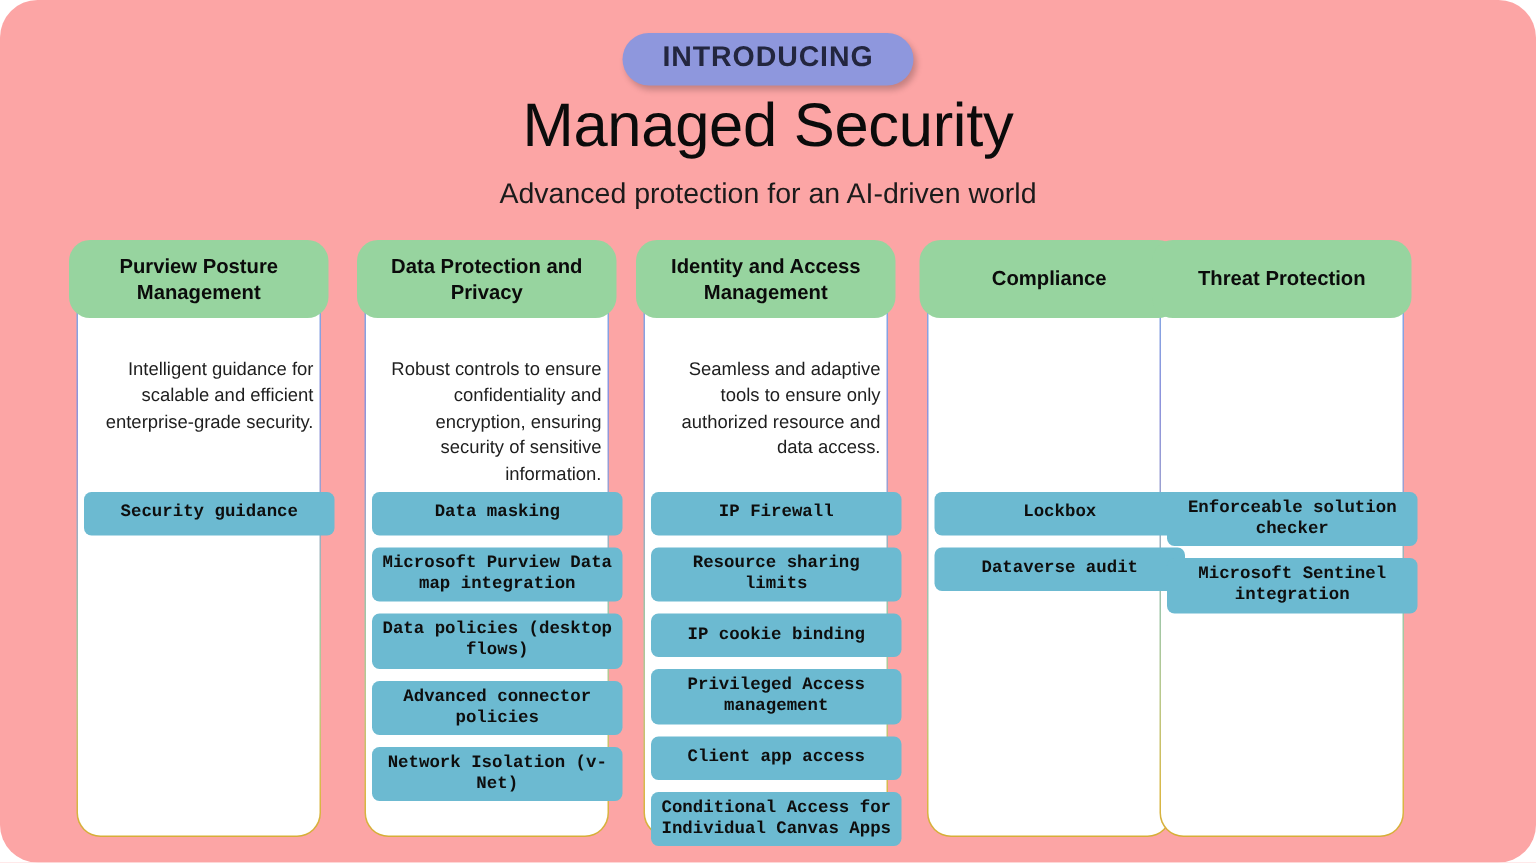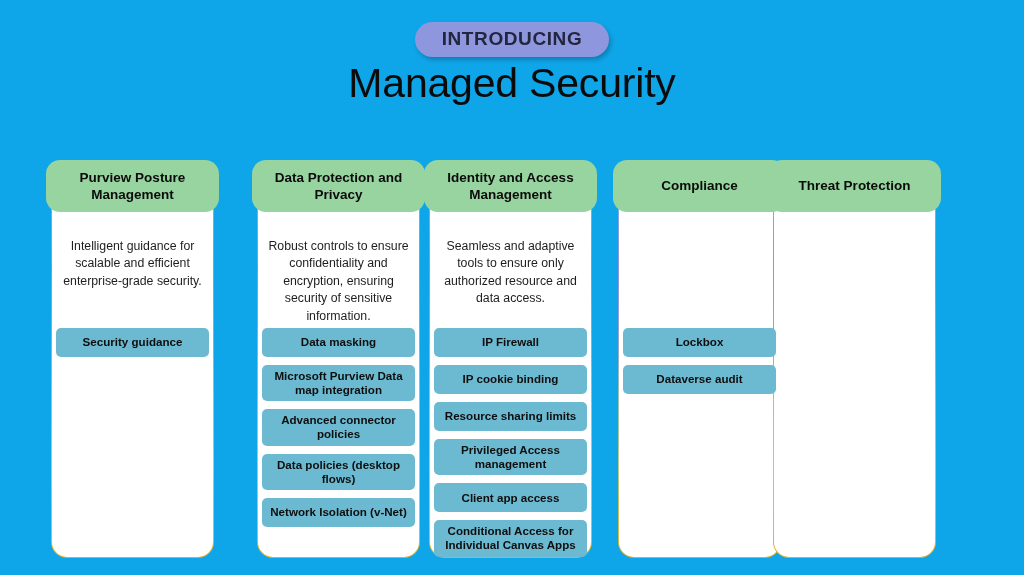--- a/index.html
+++ b/index.html
@@ -9,21 +9,22 @@
     height: 575px;
     background: #ffffff;
     font-family: "Liberation Sans", sans-serif;
     overflow: hidden;
   }
 
   .slide {
     position: relative;
     width: 1024px;
     height: 575px;
-    background: #0ea5e9;
+    background: #fca5a5;
+    border-radius: 25px;
   }
 
   
   .header {
     position: absolute;
     top: 0; left: 0;
     width: 1024px;
     height: 150px;
     text-align: center;
   }
@@ -82,21 +83,21 @@
   }
 
   .column {
     position: absolute;
     top: 0;
     width: 173px;
     height: 398px;
   }
 
   .col-0 { left: 46px; }
-  .col-1 { left: 252px; }
+  .col-1 { left: 238px; }
   .col-2 { left: 424px; }
   .col-3 { left: 613px; }
   .col-4 { left: 768px; }
 
   
   .card-frame {
     position: absolute;
     top: 4px;
     left: 5px;
     width: 163px;
@@ -142,36 +143,37 @@
     font-weight: bold;
     color: #0b0b0b;
     line-height: 1.28;
   }
 
   .col-desc {
     position: absolute;
     top: 78px;
     left: 10px;
     width: 153px;
-    text-align: center;
+    text-align: right;
     font-size: 12.3px;
     color: #1e1e1e;
     line-height: 1.42;
     z-index: 3;
   }
 
   .pill-list {
     position: absolute;
     top: 168px;
     left: 10px;
-    width: 153px;
+    width: 167px;
     z-index: 3;
     display: flex;
     flex-direction: column;
     gap: 8px;
+    font-family: Liberation Mono, monospace;
   }
 
   .pill {
     background: #6cbad1;
     border-radius: 5px;
     min-height: 29px;
     display: flex;
     align-items: center;
     justify-content: center;
     text-align: center;
@@ -185,20 +187,21 @@
 </head>
 <body>
 
 <div class="slide">
 
   <div class="header">
     <div class="badge-wrap">
       <span class="badge">INTRODUCING</span>
     </div>
     <div class="main-title">Managed Security</div>
+    <div class="subtitle">Advanced protection for an AI-driven world</div>
   </div>
 
   <div class="columns">
 
     <div class="column col-0">
       <div class="card-frame">
           <div class="card-inner"></div>
         </div>
       <div class="col-head">
         <span class="col-head-text">Purview Posture Management</span>
@@ -213,38 +216,38 @@
       <div class="card-frame">
           <div class="card-inner"></div>
         </div>
       <div class="col-head">
         <span class="col-head-text">Data Protection and Privacy</span>
       </div>
       <div class="col-desc">Robust controls to ensure confidentiality and encryption, ensuring security of sensitive information.</div>
       <div class="pill-list">
         <div class="pill">Data masking</div>
         <div class="pill">Microsoft Purview Data map integration</div>
+        <div class="pill">Data policies (desktop flows)</div>
         <div class="pill">Advanced connector policies</div>
-        <div class="pill">Data policies (desktop flows)</div>
         <div class="pill">Network Isolation (v-Net)</div>
       </div>
     </div>
 
     <div class="column col-2">
       <div class="card-frame">
           <div class="card-inner"></div>
         </div>
       <div class="col-head">
         <span class="col-head-text">Identity and Access Management</span>
       </div>
       <div class="col-desc">Seamless and adaptive tools to ensure only authorized resource and data access.</div>
       <div class="pill-list">
         <div class="pill">IP Firewall</div>
+        <div class="pill">Resource sharing limits</div>
         <div class="pill">IP cookie binding</div>
-        <div class="pill">Resource sharing limits</div>
         <div class="pill">Privileged Access management</div>
         <div class="pill">Client app access</div>
         <div class="pill">Conditional Access for Individual Canvas Apps</div>
       </div>
     </div>
 
     <div class="column col-3">
       <div class="card-frame">
           <div class="card-inner"></div>
         </div>
@@ -257,16 +260,20 @@
       </div>
     </div>
 
     <div class="column col-4">
       <div class="card-frame">
           <div class="card-inner"></div>
         </div>
       <div class="col-head">
         <span class="col-head-text">Threat Protection</span>
       </div>
+      <div class="pill-list">
+        <div class="pill">Enforceable solution checker</div>
+        <div class="pill">Microsoft Sentinel integration</div>
+      </div>
     </div>
 
   </div>
 </div>
 
 </body></html>

